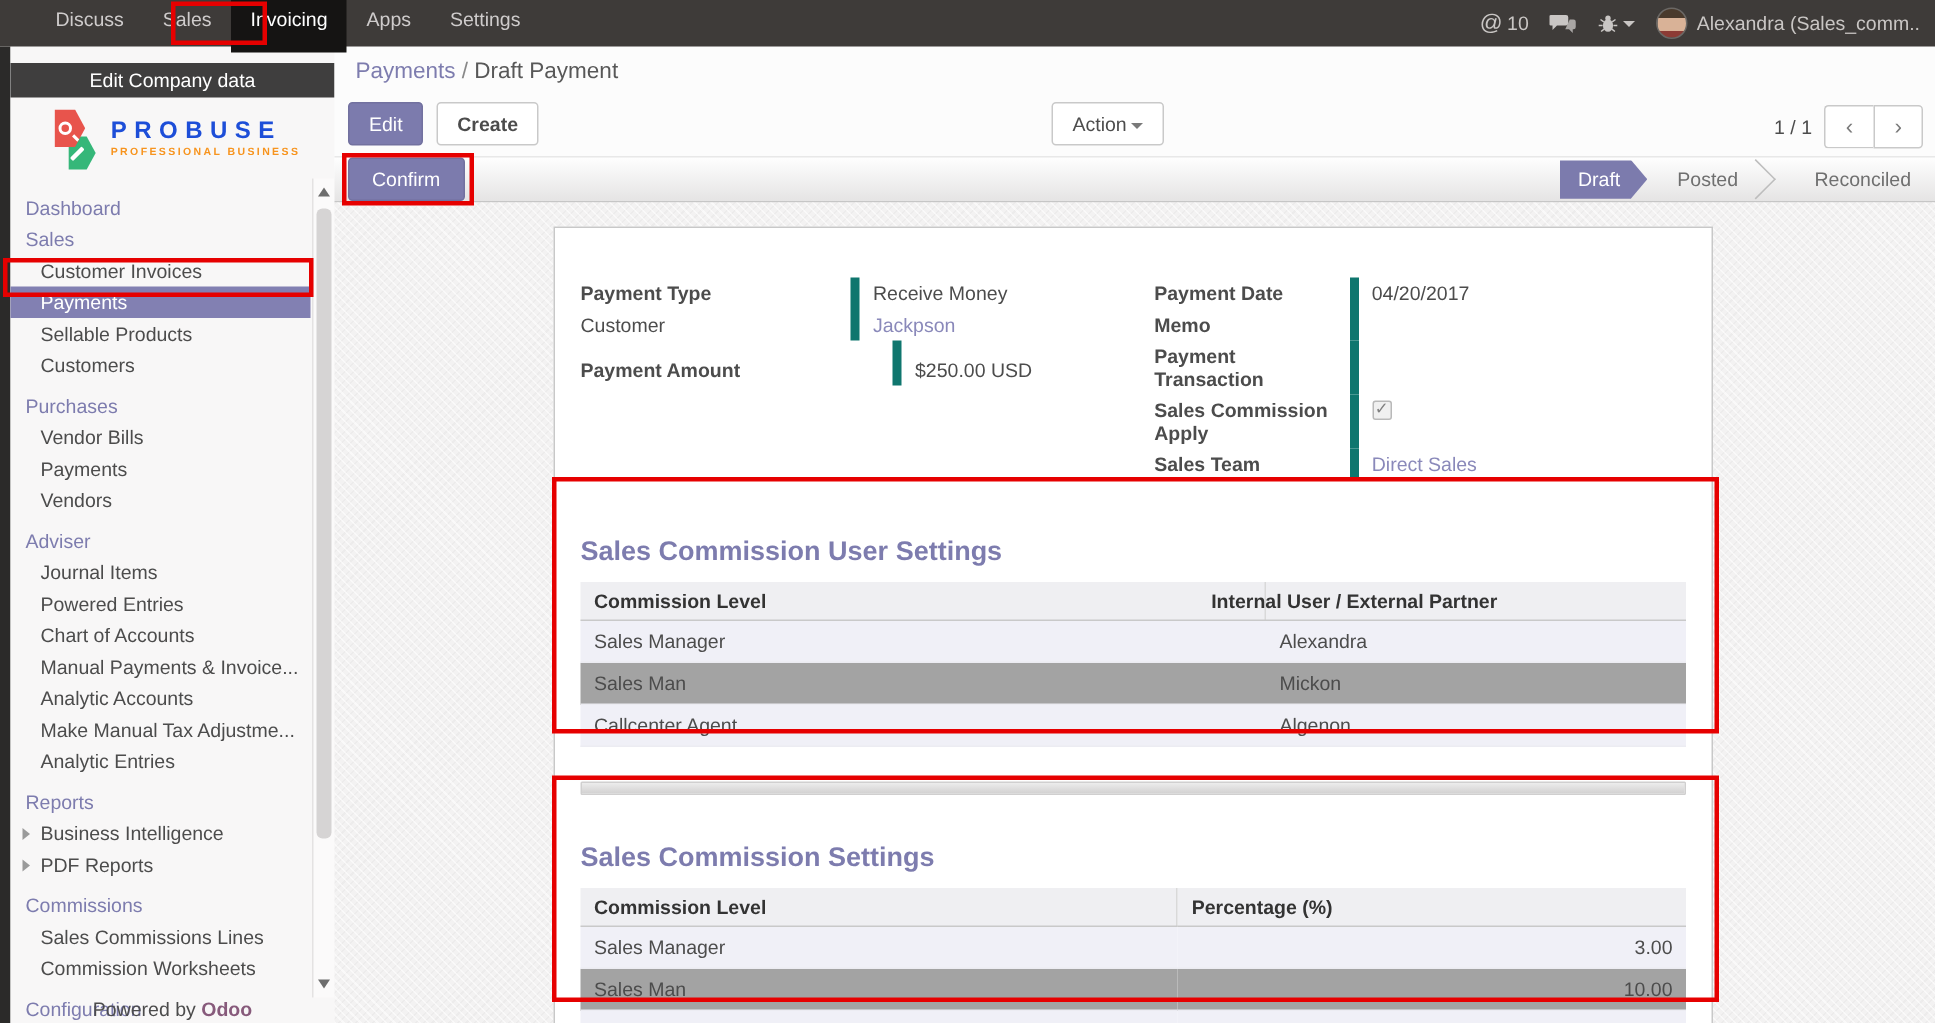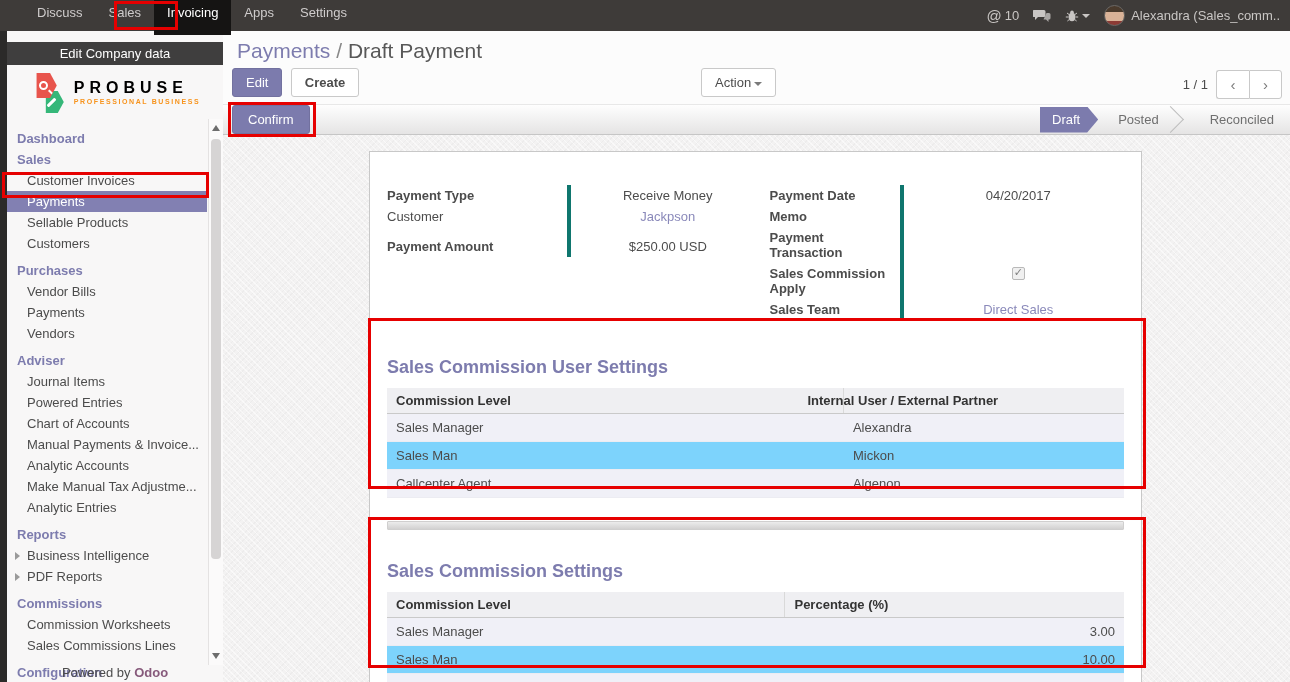--- a/index.html
+++ b/index.html
@@ -24,41 +24,41 @@
   .edit-company { margin-top:11px; height:23px; background:#3f3e3e; color:#fff; font-size:13px; text-align:center; line-height:23px; cursor:pointer; }
   .logo { height:54px; display:flex; align-items:center; justify-content:center; cursor:pointer; }
   .hexwrap { position:relative; width:40px; height:44px; }
   .hex { position:absolute; clip-path:polygon(25% 4%,75% 4%,100% 50%,75% 96%,25% 96%); display:flex; align-items:center; justify-content:center; }
   .hex-red { width:27px; height:27px; background:#e8544c; left:0; top:2px; z-index:2; }
   .hex-green { width:24px; height:24px; background:#35b779; left:10px; top:20px; z-index:1; }
   .lens { width:9px; height:9px; border:2px solid #fff; border-radius:50%; position:relative; }
   .lens::after { content:""; position:absolute; width:5px; height:2px; background:#fff; transform:rotate(45deg); left:7px; top:8px; }
   .tool { width:11px; height:3px; background:#fff; transform:rotate(-45deg); border-radius:1px; }
   .logo-texts { display:flex; flex-direction:column; margin-left:4px; }
-  .logo-brand { color:#000000; font-weight:bold; font-size:16px; letter-spacing:5px; }
+  .logo-brand { color:#1d4ed8; font-weight:bold; font-size:16px; letter-spacing:5px; }
   .logo-tag { color:#f7941e; font-size:7px; letter-spacing:1.6px; font-weight:bold; margin-top:1px; }
 
   .menu { margin-top:9px; font-size:13px; padding-right:16px; }
-  .sec-header { color:#7d7cae; font-weight:bold; padding:3px 16px 3px 10px; line-height:15px; cursor:pointer; }
+  .sec-header { color:#7d7cae; font-weight:normal; padding:3px 16px 3px 10px; line-height:15px; cursor:pointer; }
   .sec-header.gap { margin-top:6px; }
   .m-item { color:#4c4c4c; padding:3px 0 3px 20px; line-height:15px; cursor:pointer; position:relative; }
   .m-item.sel { background:#8280b2; color:#fff; }
   .m-item .exp { position:absolute; left:8px; top:7px; width:0; height:0; border-top:4px solid transparent; border-bottom:4px solid transparent; border-left:5px solid #9a9a9a; }
 
   .sb-scroll { position:absolute; top:88px; bottom:17px; right:0; width:15px; background:#fbfafa; border-left:1px solid #e4e2e2; }
   .sb-up, .sb-down { position:absolute; left:3px; width:0; height:0; border-left:4px solid transparent; border-right:4px solid transparent; cursor:pointer; }
   .sb-up { top:6px; border-bottom:6px solid #6d6d6d; }
   .sb-down { bottom:6px; border-top:6px solid #6d6d6d; }
   .sb-thumb { position:absolute; top:20px; left:2px; width:10px; height:420px; background:#d6d4d4; border-radius:4px; cursor:grab; }
   .powered { position:absolute; bottom:2px; width:100%; text-align:center; font-size:13px; color:#4c4c4c; }
   .powered b { color:#875a7b; cursor:pointer; }
 
   
   #main { position:absolute; top:31px; left:223px; width:1067px; height:651px; background:#fcfcfc; }
-  .breadcrumb-row { position:absolute; top:8px; left:14px; font-size:21px; }
+  .breadcrumb-row { position:absolute; top:8px; left:14px; font-size:15px; }
   .bc-link { color:#7d7cae; cursor:pointer; }
   .bc-sep::before { content:" / "; color:#888; }
   .bc-current { color:#585858; }
 
   .btn-row { position:absolute; top:37px; left:0; right:0; height:31px; }
   .btn { display:inline-block; font-size:13px; border-radius:3px; padding:6px 13px; cursor:pointer; border:1px solid transparent; }
   .btn-purple { background:#7c7bad; color:#fff; border-color:#72719f; }
   .btn-white { background:#fff; color:#4c4c4c; border-color:#c9c9c9; }
   .btn-edit { margin-left:9px; }
   .btn-create { margin-left:4px;font-weight:bold; }
@@ -82,34 +82,34 @@
                      repeating-linear-gradient(-45deg, rgba(120,120,120,.05) 0 1px, transparent 1px 4px); }
   .sheet { position:absolute; top:16px; left:146px; width:773px; height:620px; background:#fff; border:1px solid #c8c8c8; padding:0 17px; }
 
   .fields { display:flex; margin-top:33px; font-size:13px; color:#4c4c4c; }
   .fgroup { width:50%; }
   .fgroup.right { padding-left:14px; }
   .frow { display:flex; align-items:stretch; }
   .flabel { width:180px; padding:3px 0; font-weight:bold; color:#4c4c4c; }
   .flabel.plain { font-weight:normal; }
   .fgroup.right .flabel { width:130px; }
-  .fval { flex:1; border-left:4px solid #0f766e; padding:3px 0 3px 9px; min-height:21px;text-align:center; }
+  .fval { flex:1; border-left:6px solid #0f766e; padding:3px 0 3px 9px; min-height:21px; }
   a.lnk { color:#8a89ba; text-decoration:none; cursor:pointer; }
   .checkbox { display:inline-block; width:13px; height:13px; background:#f0f0f0; border:1px solid #b9b9b9; border-radius:2px; position:relative; margin-top:1px; cursor:default; }
   .checkbox::after { content:"✓"; position:absolute; left:1px; top:-2px; font-size:11px; color:#808080; }
 
   .section-title { color:#7d7cae; font-weight:bold; font-size:18px; margin-top:37px; }
   .section-title.second { margin-top:31px; }
   table.list { width:100%; border-collapse:collapse; font-size:13px; margin-top:10px; }
   table.list thead th { background:#efeff2; border-bottom:1px solid #c9c9c9; text-align:left; color:#333; font-weight:bold; padding:5px 9px; }
   table.list thead th.c1 { border-right:1px solid #d9d9d9; }
   table.list td { padding:6px 9px; color:#4c4c4c; }
   table.list tbody tr { border-bottom:1px solid #ececf2; }
   tr.odd { background:#f0f0f7; }
-  tr.even { background:#7dd3fc; }
+  tr.even { background:#a3a3a3; }
   .straddle { display:inline-block; transform:translateX(-46px); white-space:nowrap; }
   td.num, th.num-h { text-align:right; }
   th.num-h { text-align:left; }
   .tbl-gap { height:23px; }
   .hscrollbar { height:9px; background:linear-gradient(#ececec,#d2d1d1); border:1px solid #d0cfcf; border-radius:1px; }
 
   
   .rbox { position:absolute; border:3px solid #e60000; z-index:50; pointer-events:none; }
   #rb-invoicing { left:114px; top:1px; width:64px; height:29px; }
   #rb-payments  { left:2px;  top:172px; width:207px; height:26px; }
@@ -192,22 +192,22 @@
     <div class="m-item">Manual Payments &amp; Invoice...</div>
     <div class="m-item">Analytic Accounts</div>
     <div class="m-item">Make Manual Tax Adjustme...</div>
     <div class="m-item">Analytic Entries</div>
 
     <div class="sec-header gap">Reports</div>
     <div class="m-item"><span class="exp"></span><span>Business Intelligence</span></div>
     <div class="m-item"><span class="exp"></span><span>PDF Reports</span></div>
 
     <div class="sec-header gap">Commissions</div>
+    <div class="m-item">Sales Commissions Lines</div>
     <div class="m-item">Commission Worksheets</div>
-    <div class="m-item">Sales Commissions Lines</div>
 
     <div class="sec-header gap">Configuration</div>
   </div>
 
   <div class="sb-scroll">
     <span class="sb-up"></span>
     <span class="sb-thumb"></span>
     <span class="sb-down"></span>
   </div>
 
@@ -253,21 +253,21 @@
           <div class="frow">
             <span class="flabel">Payment Type</span>
             <span class="fval">Receive Money</span>
           </div>
           <div class="frow">
             <span class="flabel plain">Customer</span>
             <span class="fval"><a class="lnk">Jackpson</a></span>
           </div>
           <div class="frow">
             <span class="flabel" style="padding-top:12px;">Payment Amount</span>
-            <span class="fval" style="padding-top:12px;">$250.00 USD</span>
+            <span class="fval" style="padding-top:12px;margin-left:28px;">$250.00 USD</span>
           </div>
         </div>
         <div class="fgroup right">
           <div class="frow">
             <span class="flabel">Payment Date</span>
             <span class="fval">04/20/2017</span>
           </div>
           <div class="frow">
             <span class="flabel">Memo</span>
             <span class="fval"></span>

